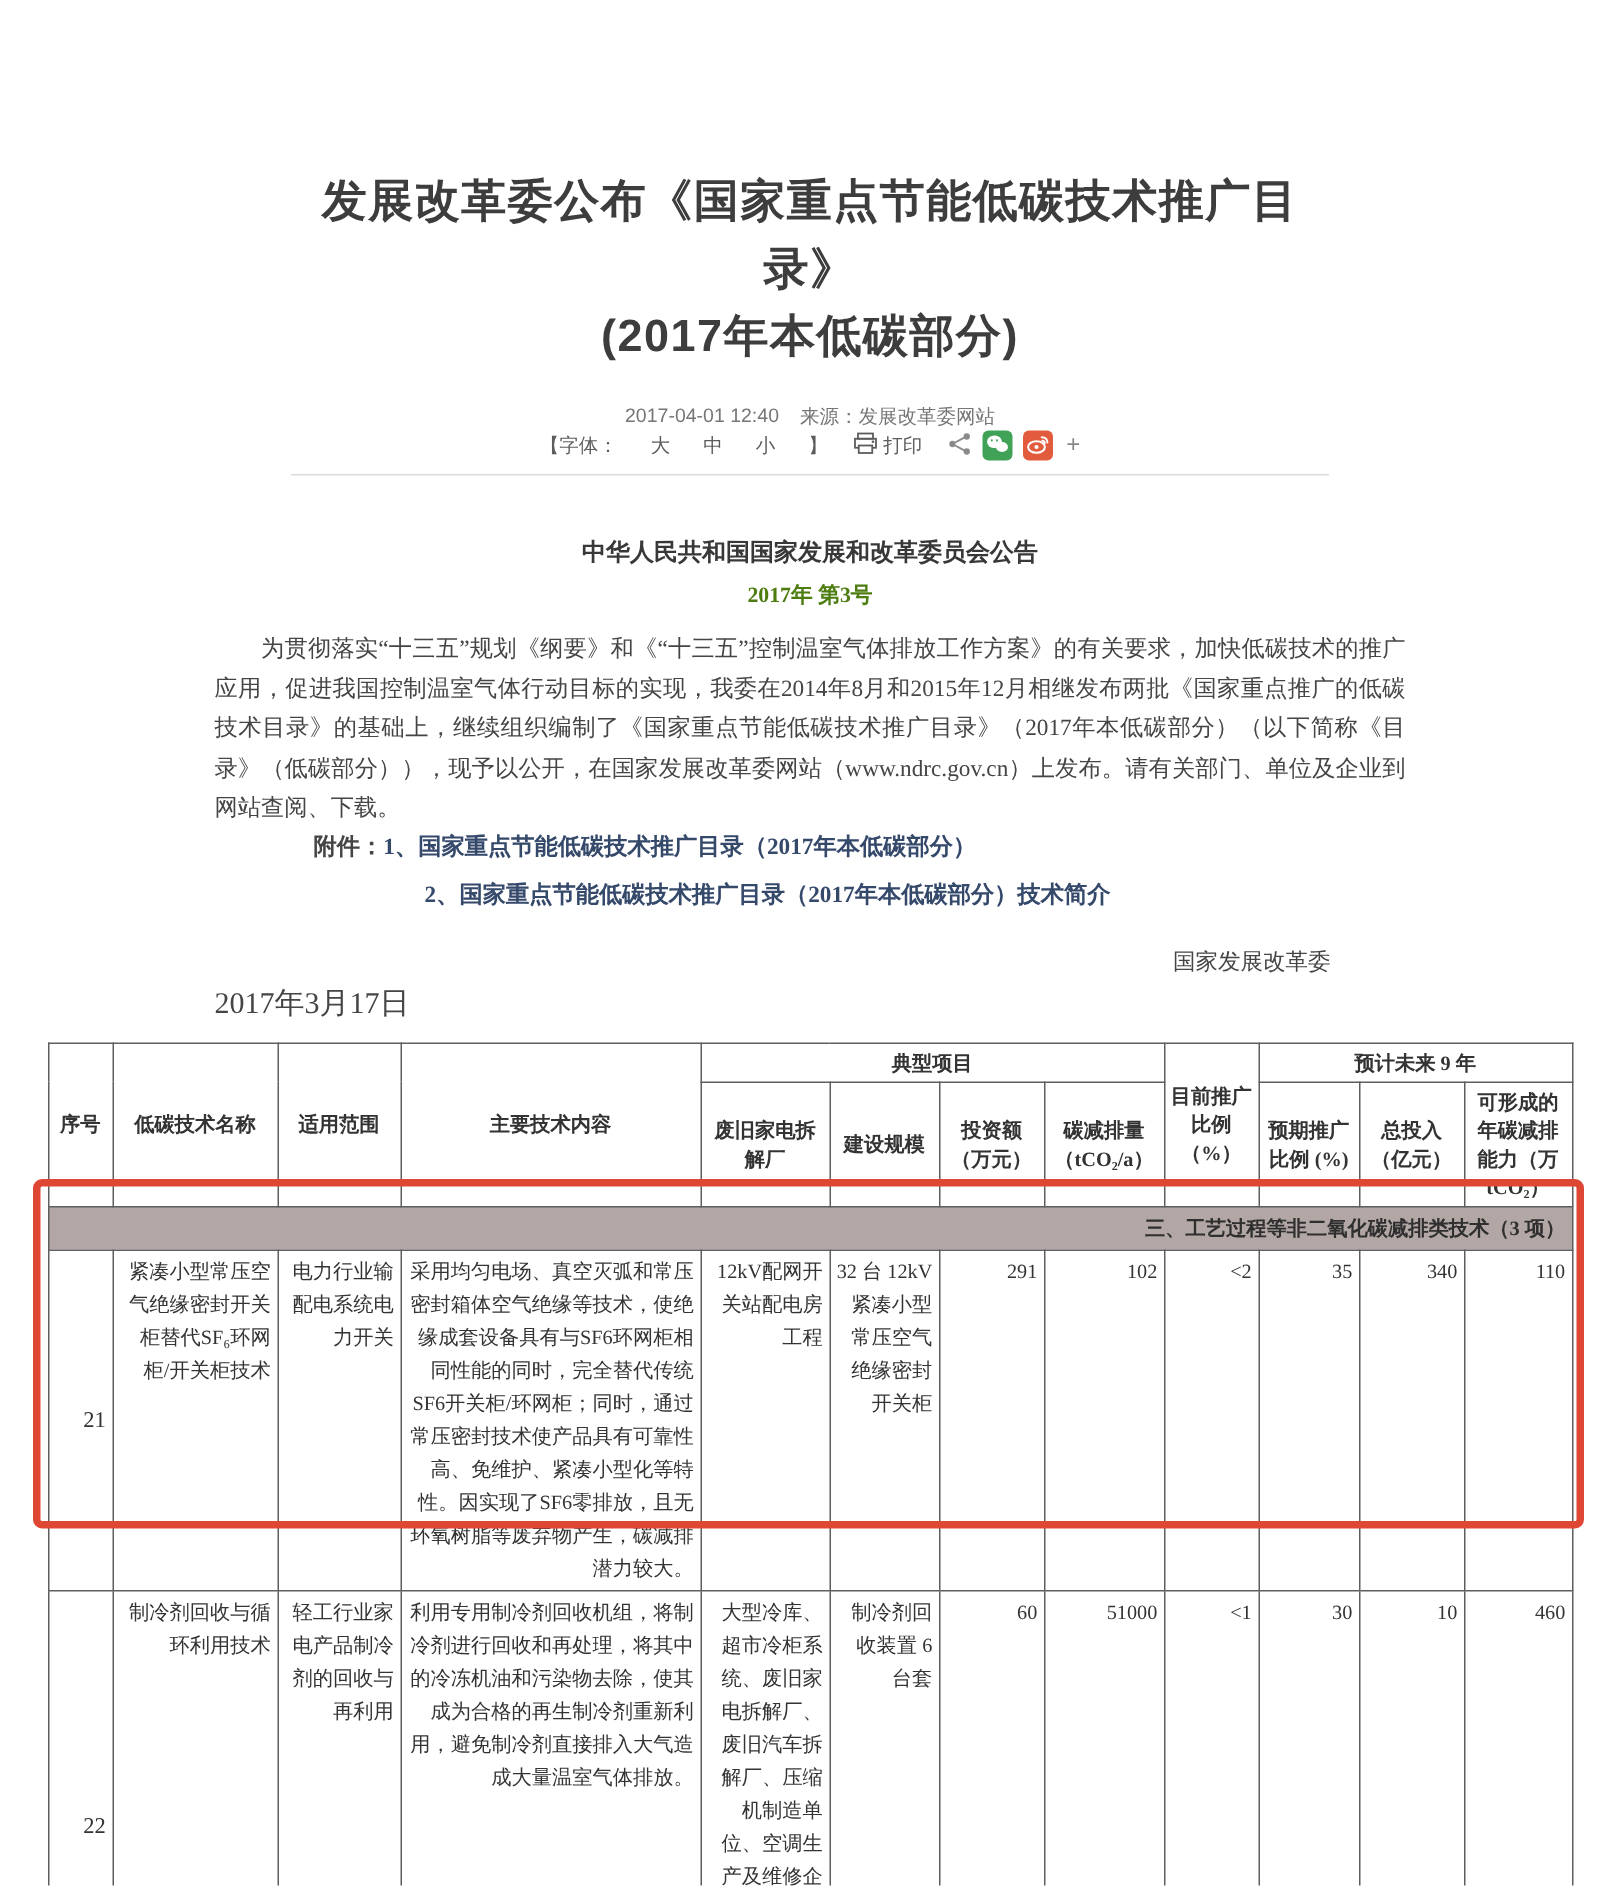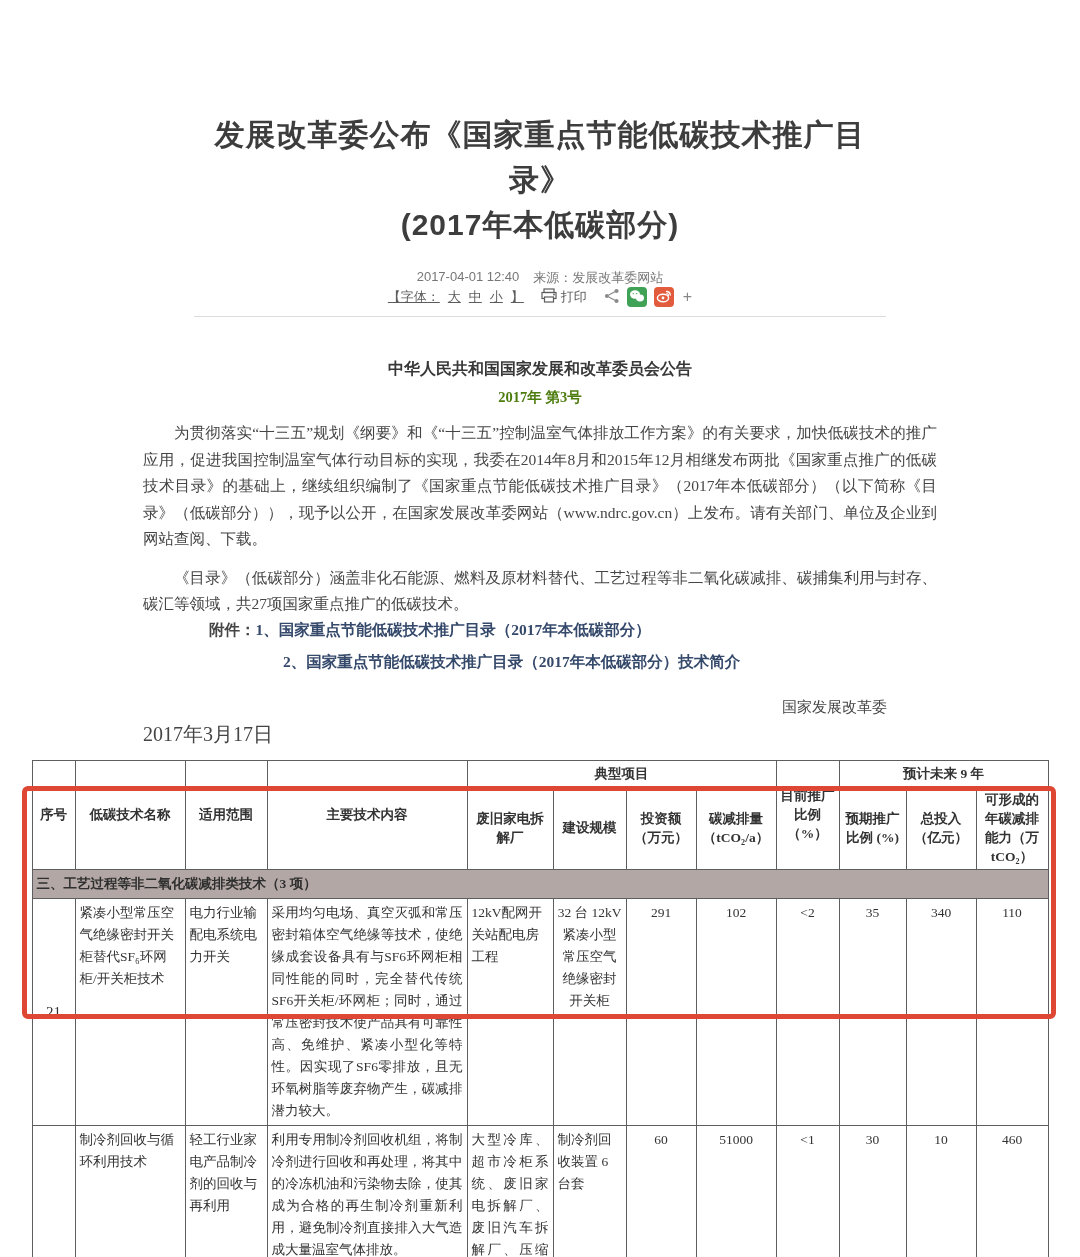--- a/index.html
+++ b/index.html
@@ -8,21 +8,21 @@
 
   .article-head { width:692px; margin:0 auto; padding-top:112px; }
   .page-title { font-family:"Liberation Sans","DejaVu Sans",sans-serif; font-weight:bold;
     font-size:30px; line-height:45px; text-align:center; color:#3d3d3d; letter-spacing:1px; }
   .page-title span { display:block; }
 
   .meta { margin-top:22px; display:flex; justify-content:space-between; align-items:center;
     font-family:"Liberation Sans","DejaVu Sans",sans-serif; font-size:13px; color:#767676;flex-direction:column; }
   .meta-left { display:flex; gap:14px; }
   .meta-right { display:flex; align-items:center; gap:7px; color:#5c5c5c; }
-  .font-sizer { display:flex; gap:8px; align-items:center;text-decoration:underline; }
+  .font-sizer { display:flex; gap:22px; align-items:center; }
   .font-sizer .sz { cursor:pointer; }
   .print-btn { display:flex; align-items:center; gap:4px; margin-left:10px; cursor:pointer; }
   .share-btn { margin-left:10px; cursor:pointer; display:flex; align-items:center; }
   .badge { width:20px; height:20px; border-radius:4px; display:inline-flex; align-items:center;
     justify-content:center; cursor:pointer; }
   .badge.wechat { background:#3fa257; }
   .badge.weibo { background:#e15b3c; }
   .plus { font-size:16px; color:#888; cursor:pointer; margin-left:2px; }
   .divider { border-top:1px solid #dcdcdc; margin-top:9px; }
 
@@ -31,21 +31,21 @@
   .gov-no { margin-top:5px; text-align:center; font-weight:bold; font-size:14.5px; line-height:22px; color:#4d7c0f; }
   .para { margin-top:12px; text-indent:2em; text-align:justify; }
   .attach-1 { padding-left:66px; font-weight:bold; color:#35496b; line-height:24px; }
   .attach-2 { margin-top:8px; padding-left:140px; font-weight:bold; color:#35496b; line-height:24px; }
   .attach-1 .lbl { color:#454545; }
   .sign { margin-top:20px; text-align:right; padding-right:50px; font-size:15px; }
   .sign-date { margin-top:1px; text-align:left; padding-right:56px; font-size:20px; }
 
   table.cat { width:1016px; margin:12px auto 0; border-collapse:collapse; table-layout:fixed;
     font-size:13.5px; color:#333; }
-  table.cat th, table.cat td { border:1px solid #5e5e5e; padding:3px 4px; }
+  table.cat th, table.cat td { border:1px solid #5e5e5e; padding:3px 4px;text-align:right; }
   table.cat th { font-weight:bold; text-align:center; vertical-align:middle; line-height:19px; font-size:13.5px; }
   table.cat td { vertical-align:top; line-height:22px; }
   tr.grp th { height:26px; }
   tr.sub th { height:56px; }
   .section-row td { background:#b2a7a4; font-weight:bold; text-align:left; padding:1px 4px 1px 26px;
     height:22px; line-height:20px; color:#2f2f2f; }
   .seq { text-align:center; vertical-align:middle !important; font-weight:normal; font-size:15px; }
   .num { text-align:center; }
   .txt-l { text-align:left; }
   .txt-j { text-align:justify; }
@@ -121,21 +121,20 @@
       <span class="plus">+</span>
     </div>
   </div>
   <div class="divider"></div>
 </div>
 
 <div class="article-body">
   <div class="gov-title">中华人民共和国国家发展和改革委员会公告</div>
   <div class="gov-no">2017年  第3号</div>
   <p class="para">为贯彻落实“十三五”规划《纲要》和《“十三五”控制温室气体排放工作方案》的有关要求，加快低碳技术的推广应用，促进我国控制温室气体行动目标的实现，我委在2014年8月和2015年12月相继发布两批《国家重点推广的低碳技术目录》的基础上，继续组织编制了《国家重点节能低碳技术推广目录》（2017年本低碳部分）（以下简称《目录》（低碳部分）），现予以公开，在国家发展改革委网站（www.ndrc.gov.cn）上发布。请有关部门、单位及企业到网站查阅、下载。</p>
-  <p class="para">《目录》（低碳部分）涵盖非化石能源、燃料及原材料替代、工艺过程等非二氧化碳减排、碳捕集利用与封存、碳汇等领域，共27项国家重点推广的低碳技术。</p>
   <div class="attach-1"><span class="lbl">附件：</span><span>1、国家重点节能低碳技术推广目录（2017年本低碳部分）</span></div>
   <div class="attach-2"><span>2、国家重点节能低碳技术推广目录（2017年本低碳部分）技术简介</span></div>
   <div class="sign">国家发展改革委</div>
   <div class="sign-date">2017年3月17日</div>
 </div>
 
 <table class="cat">
   <colgroup>
     <col style="width:43px">
       <col style="width:110px">

